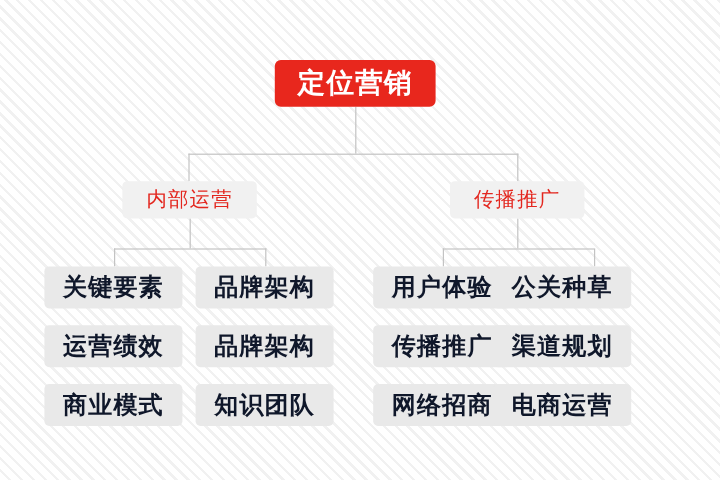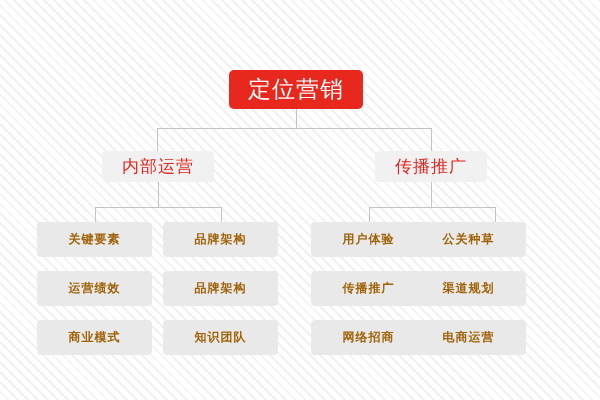--- a/index.html
+++ b/index.html
@@ -41,43 +41,42 @@
 
   .node-root {
     left: 229px;
     top: 50px;
     width: 134px;
     height: 39px;
     background: #e8271d;
     border-radius: 5px;
     color: #ffffff;
     font-size: 23px;
-    font-weight: normal;
-    margin-top: 20px;
+    font-weight: bold;
   }
 
   .node-branch {
     width: 112px;
     height: 31px;
     background: #f1f1f1;
     border-radius: 4px;
     color: #e3261e;
     font-size: 17px;
     font-weight: normal;
   }
   .branch-left  { left: 102px; top: 151px; }
   .branch-right { left: 375px; top: 151px; }
 
   .node-leaf {
     width: 115px;
     height: 35px;
     background: #e9e9e9;
     border-radius: 4px;
-    color: #a16207;
-    font-size: 12px;
+    color: #0f172a;
+    font-size: 20px;
     font-weight: bold;
   }
 
   
   .col-0 { left: 37px; }
   .col-1 { left: 163px; }
   .col-2 { left: 311px; }
   .col-3 { left: 411px; }
   
   .row-0 { top: 222px; }

